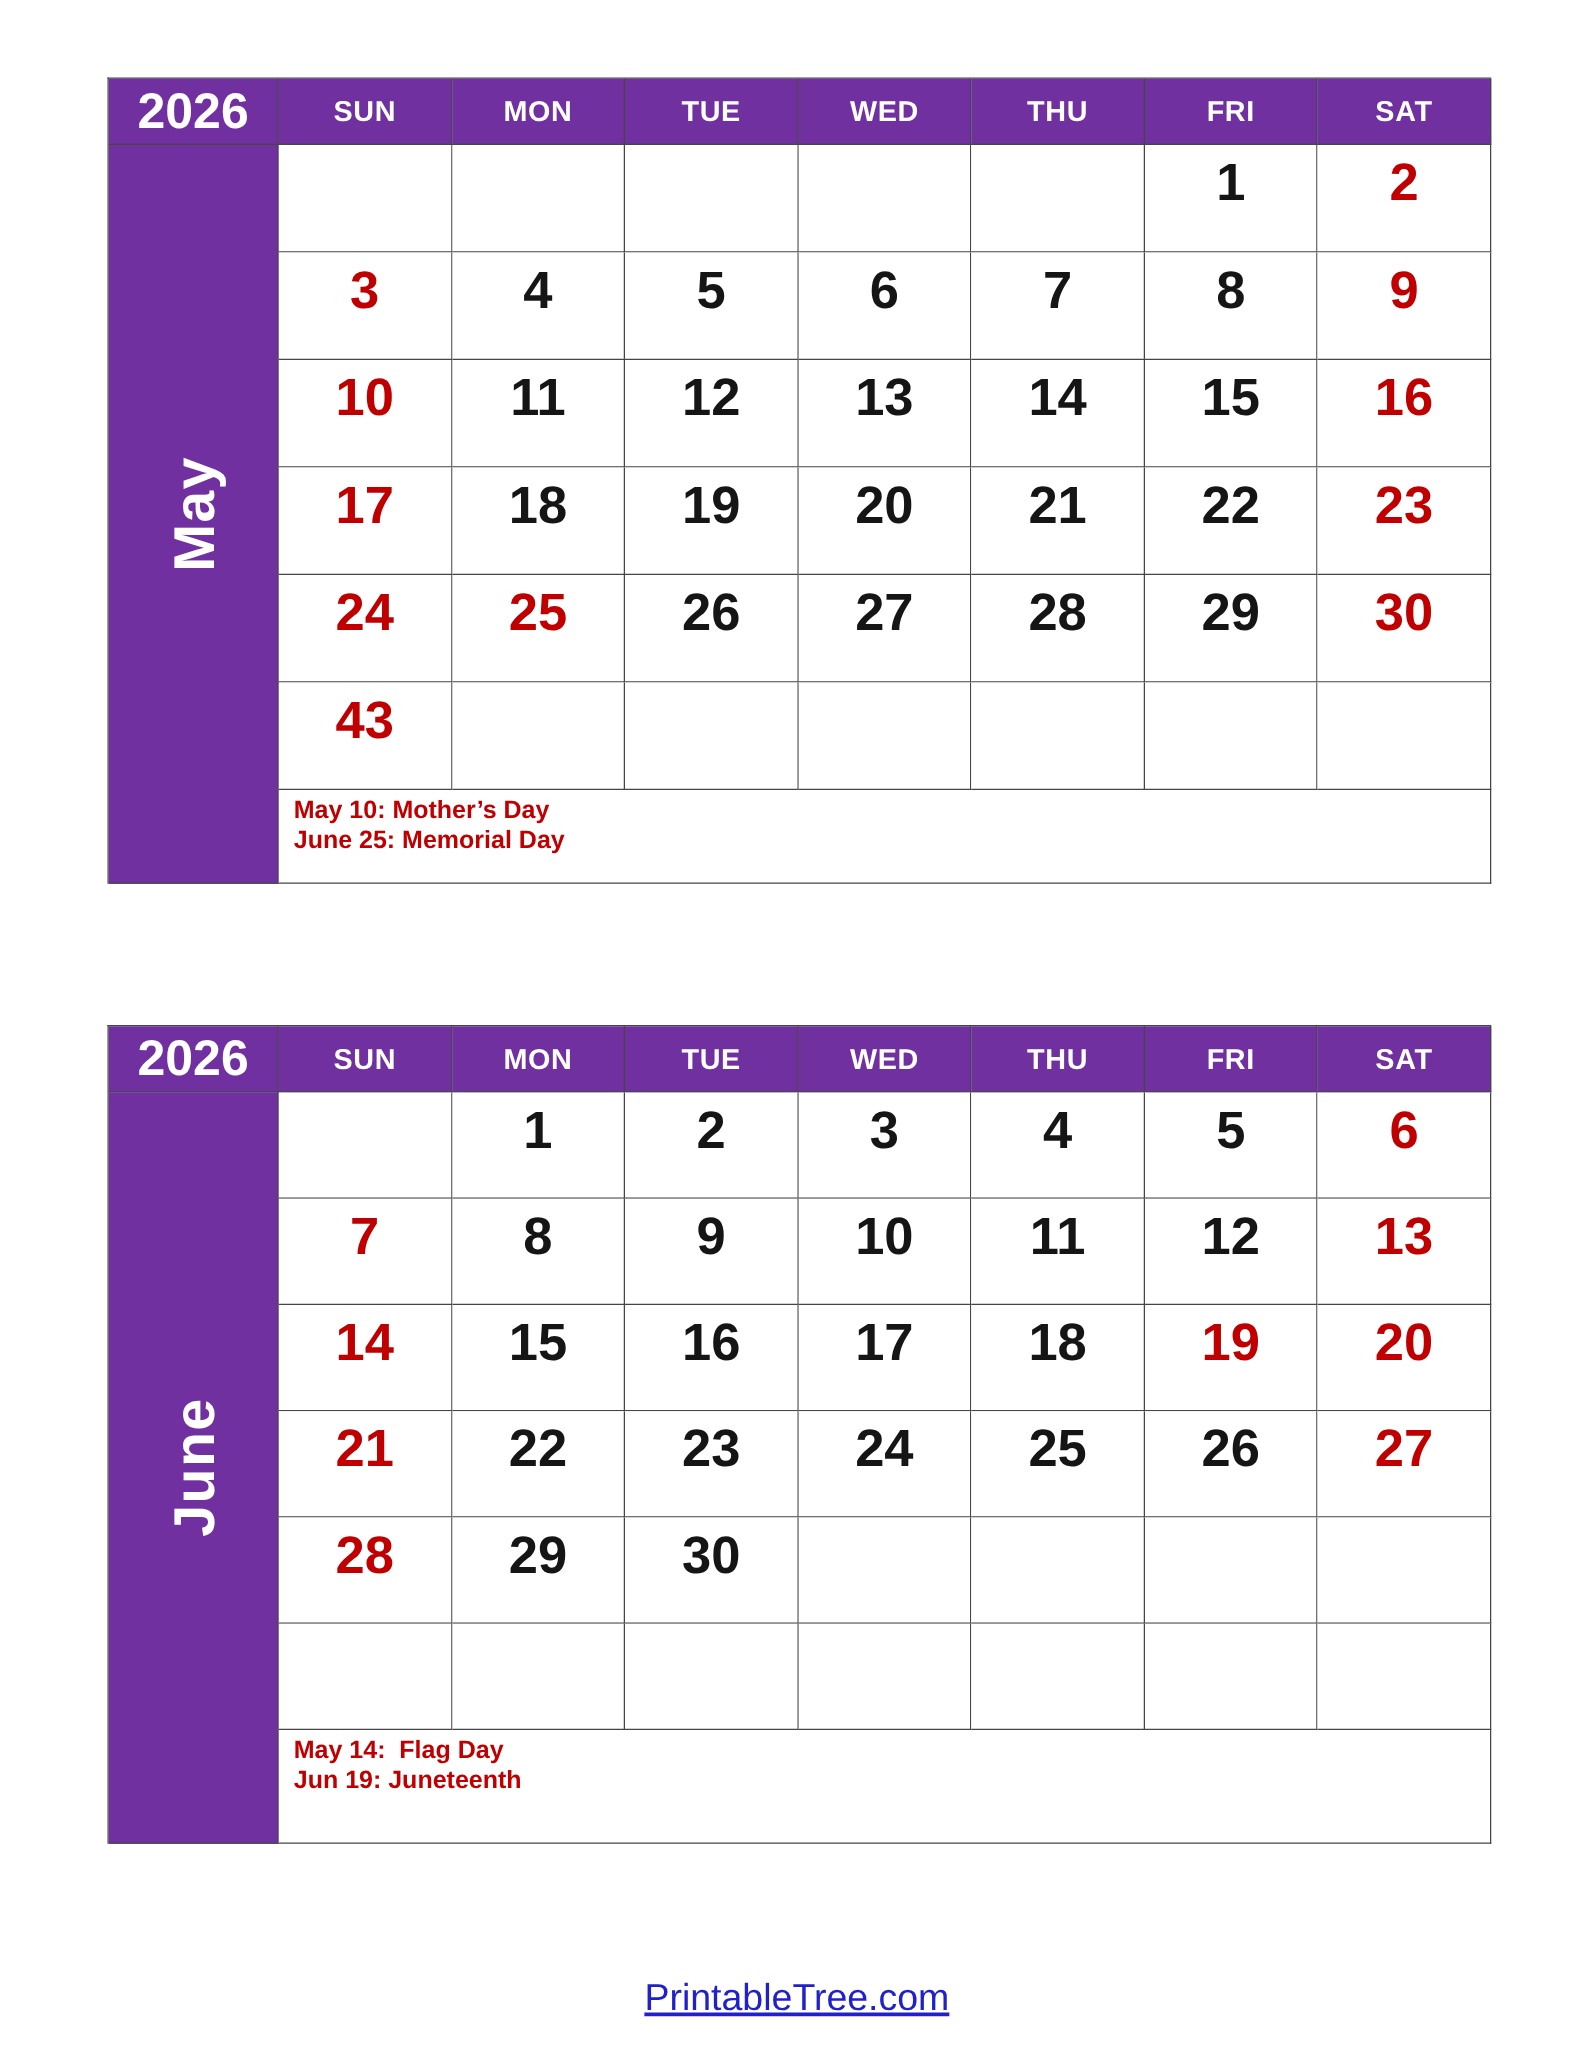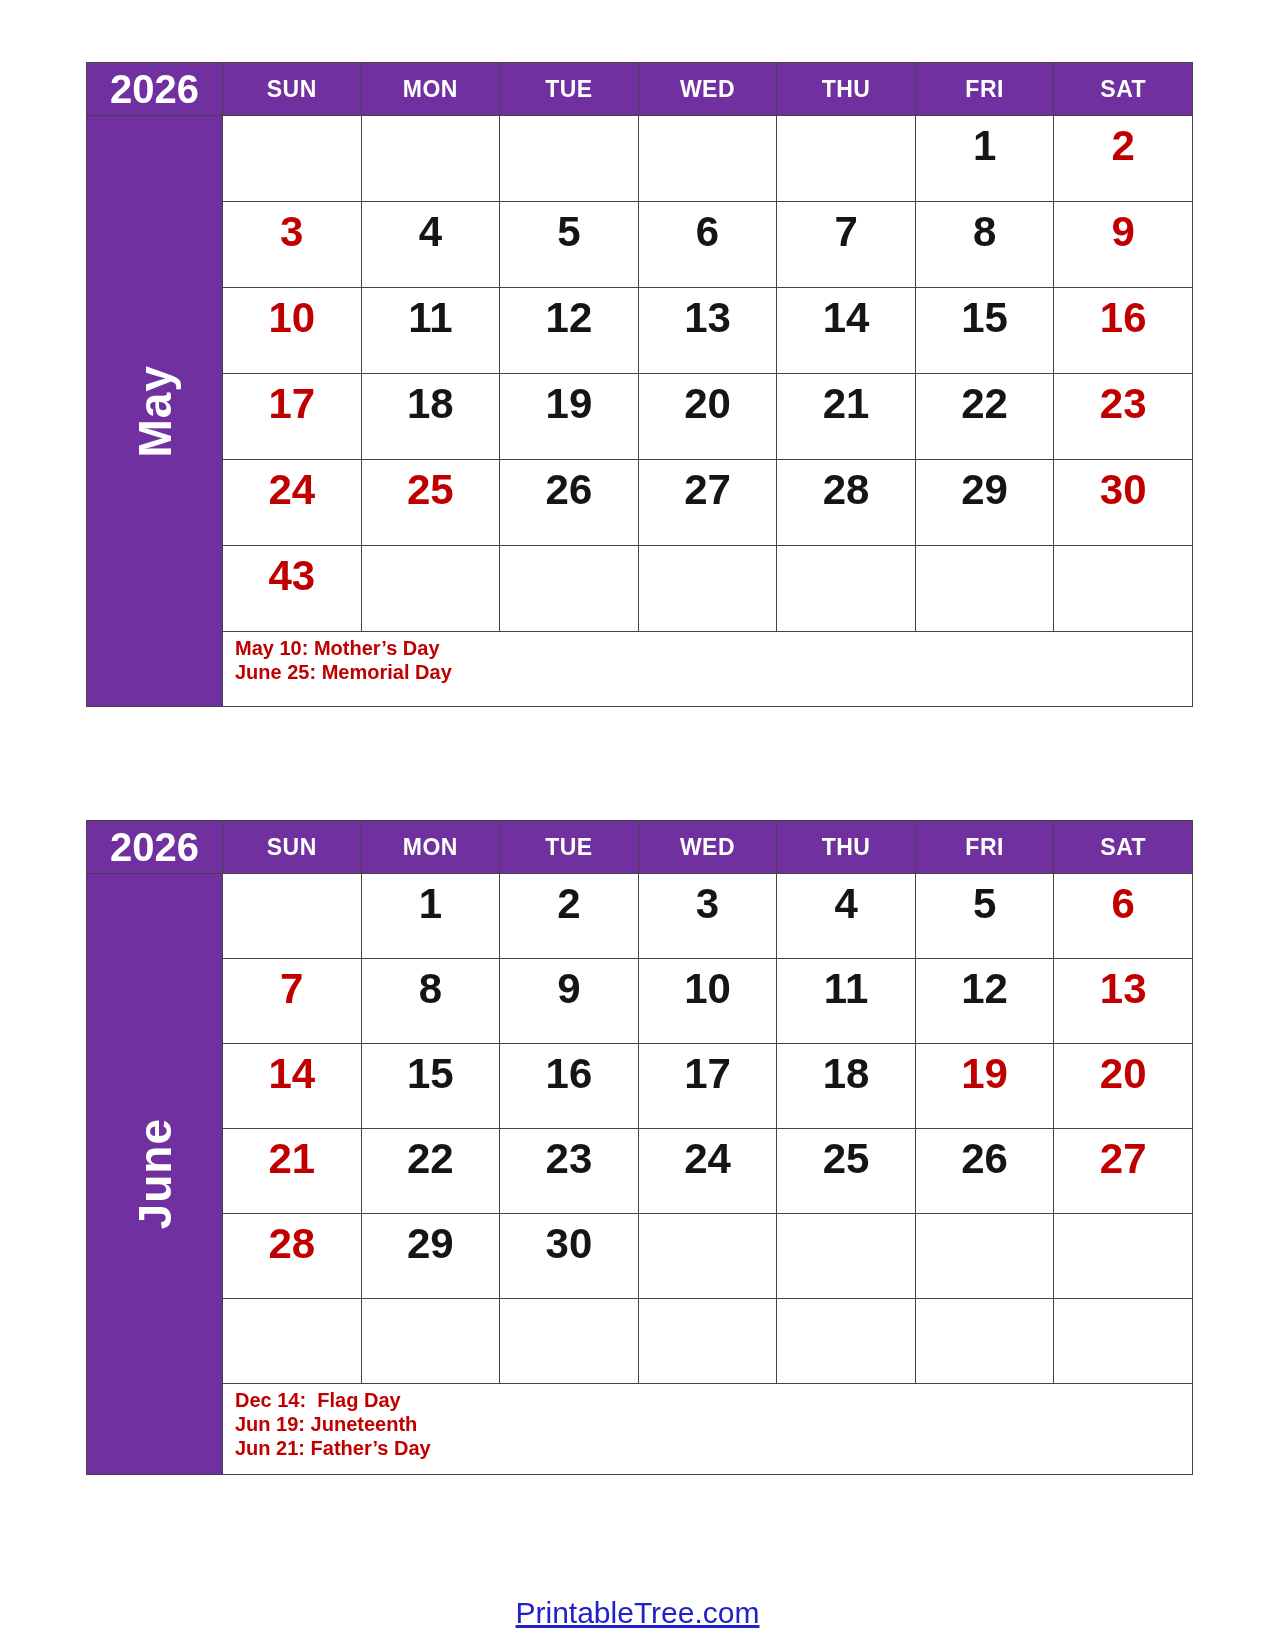--- a/index.html
+++ b/index.html
@@ -66,21 +66,20 @@
     padding:4px 0 0 12px;
     background:#fff;
   }
   .note-line{
     font-size:20px;line-height:24px;font-weight:700;color:var(--red);
     white-space:pre;
   }
   .footer{
     position:absolute;top:1582px;left:0;width:100%;
     text-align:center;
-    margin-top:14px;
   }
   .footer-link{
     font-size:30px;color:var(--link);
     text-decoration:underline;cursor:pointer;
   }
 </style>
 </head>
 <body style="--purple: #7030A0; --red: #C00000; --black: #151515; --border: #454545; --link: #2121C8;">
 
 <section class="calendar cal-may">
@@ -142,23 +141,22 @@
     <div class="cell day-cell" style="grid-area: 7 / 7;"></div>
     <div class="cell day-cell" style="grid-area: 7 / 8;"></div>
   </section>
 
 <section class="calendar cal-june">
   <div class="cell hdr year-cell">2026</div>
   <div class="cell hdr month-cell">
     <span class="month-label">June</span>
   </div>
   <div class="cell notes-cell">
-      <div class="note-line">Dec 14:  Flag Day</div>
+      <div class="note-line">May 14:  Flag Day</div>
       <div class="note-line">Jun 19: Juneteenth</div>
-      <div class="note-line">Jun 21: Father’s Day</div>
     </div>
 <div class="cell hdr dow-cell" style="grid-area: 1 / 2;">SUN</div>
     <div class="cell hdr dow-cell" style="grid-area: 1 / 3;">MON</div>
     <div class="cell hdr dow-cell" style="grid-area: 1 / 4;">TUE</div>
     <div class="cell hdr dow-cell" style="grid-area: 1 / 5;">WED</div>
     <div class="cell hdr dow-cell" style="grid-area: 1 / 6;">THU</div>
     <div class="cell hdr dow-cell" style="grid-area: 1 / 7;">FRI</div>
     <div class="cell hdr dow-cell" style="grid-area: 1 / 8;">SAT</div>
     <div class="cell day-cell" style="grid-area: 2 / 2;"></div>
     <div class="cell day-cell" style="grid-area: 2 / 3;">1</div>

